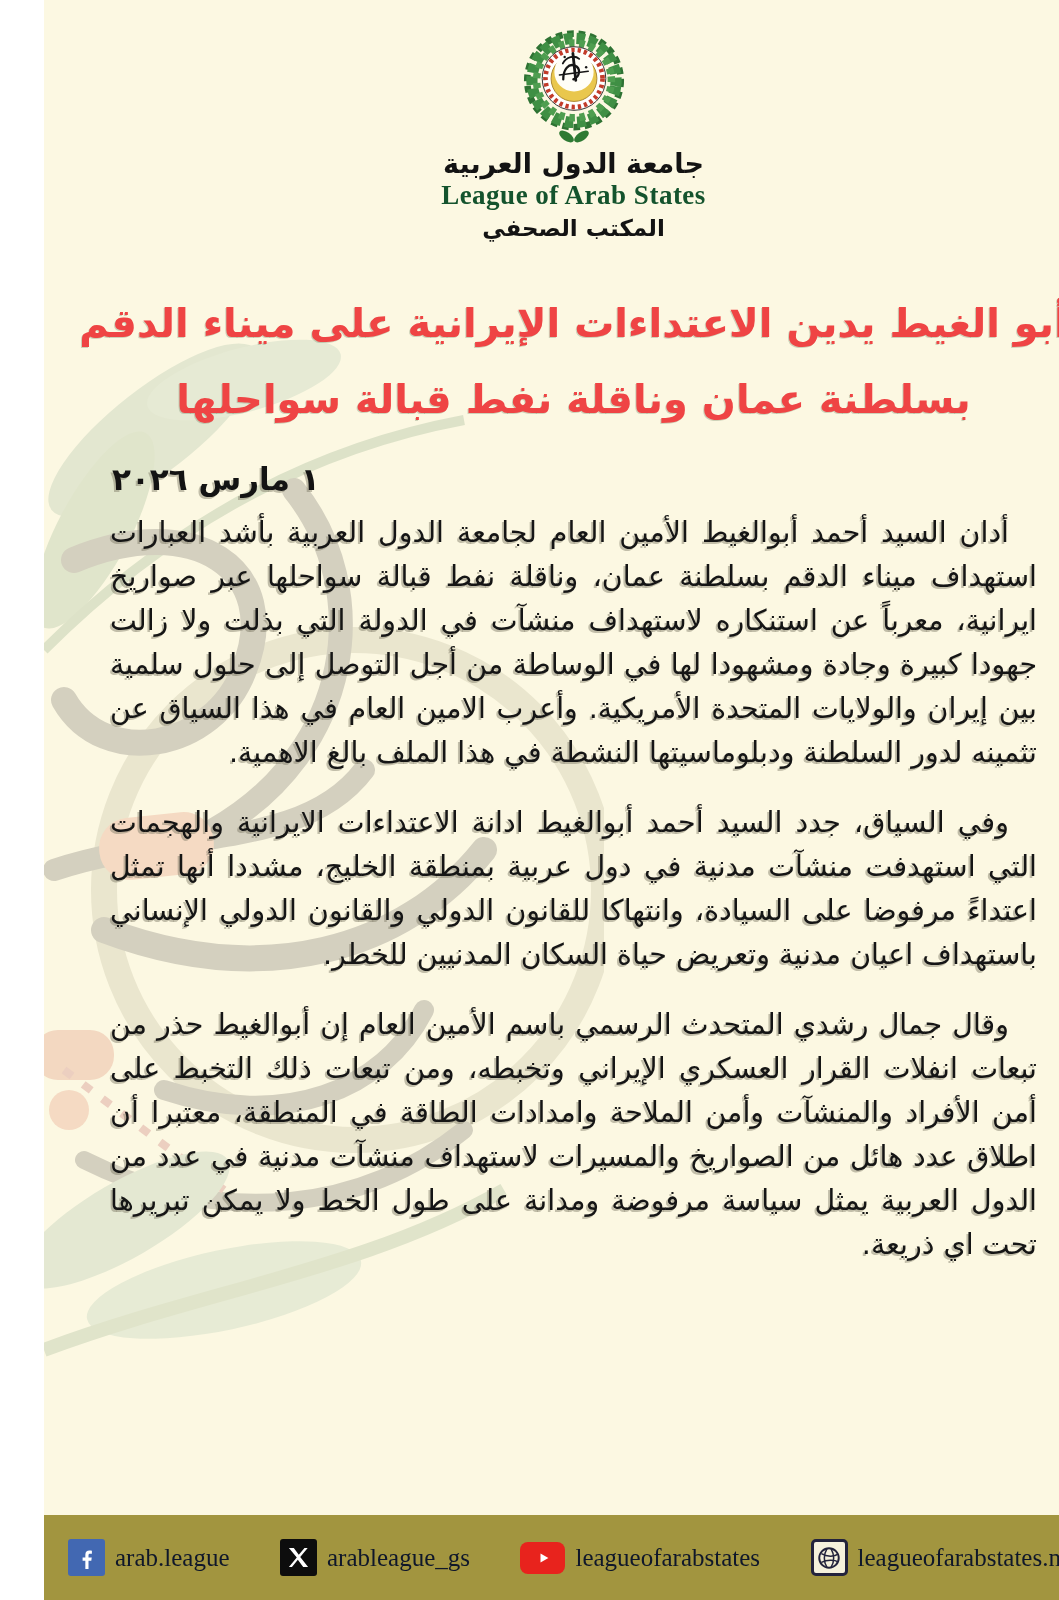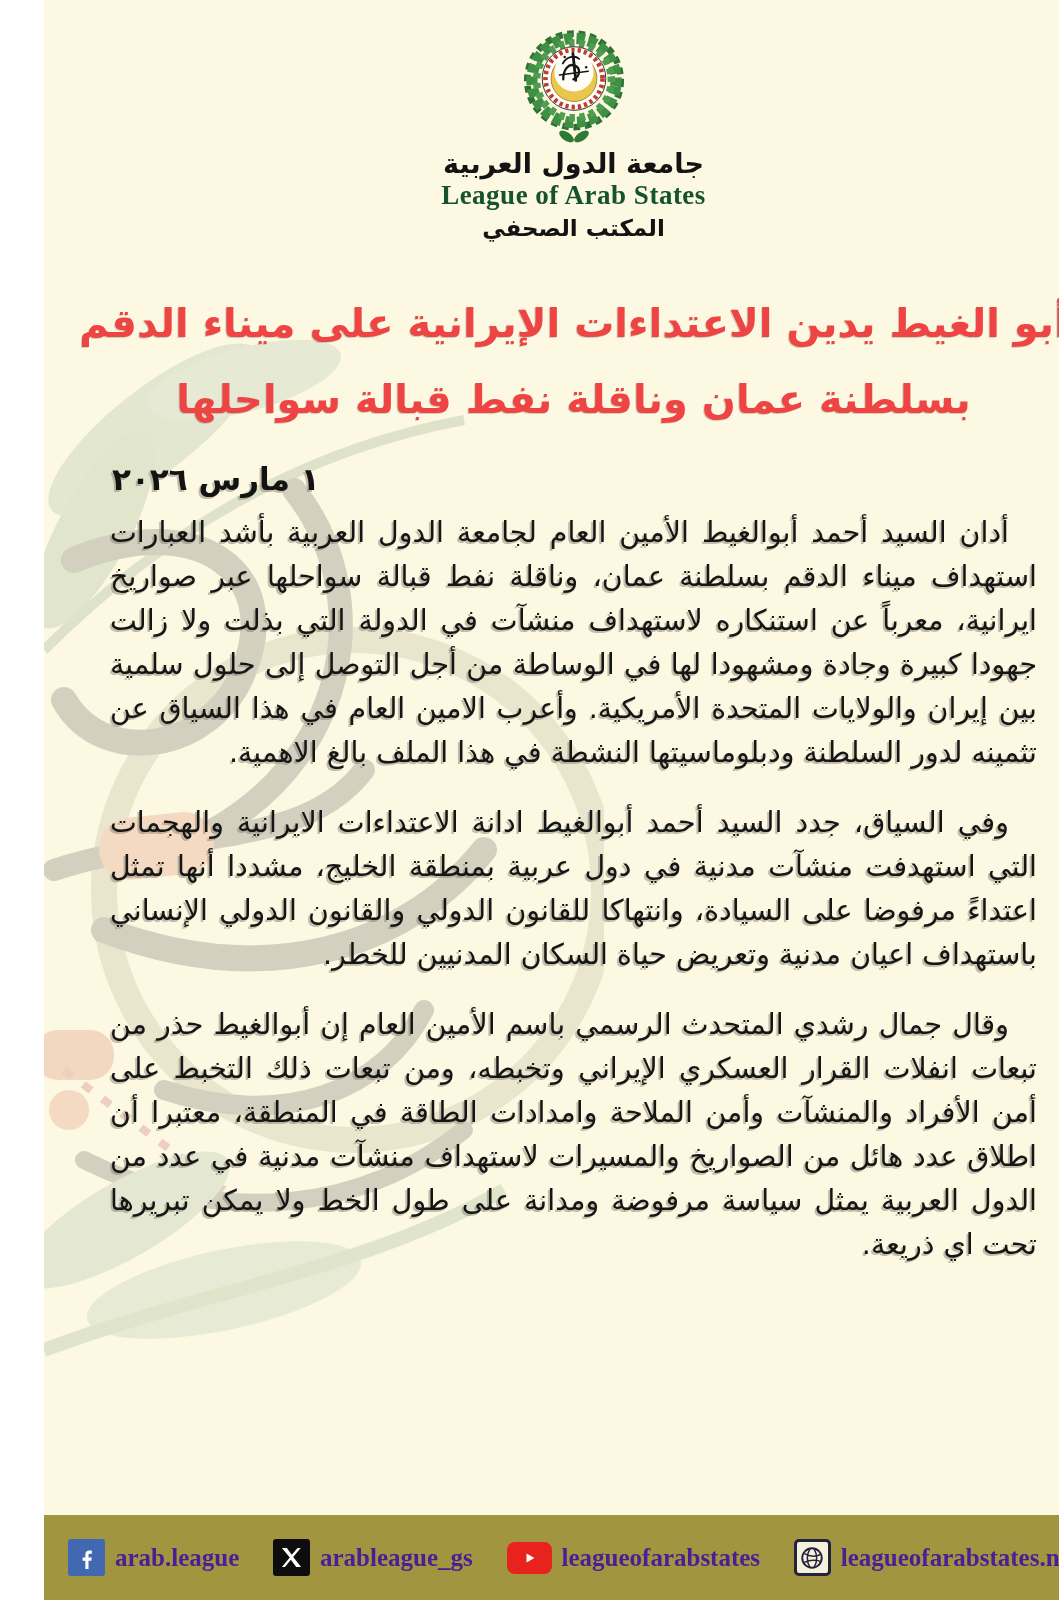--- a/index.html
+++ b/index.html
@@ -47,22 +47,22 @@
   .body-text p{margin:0 0 26px 0;text-indent:28px;}
   .footer{
     position:absolute;left:0;bottom:0;z-index:2;
     width:100%;height:85px;box-sizing:border-box;
     background:#a2953f;
     display:flex;align-items:center;justify-content:space-between;
     padding:0 24px;
   }
   .social-item{display:flex;align-items:center;gap:10px;cursor:pointer;}
   .social-label{
-    font-family:"Liberation Serif",serif;font-weight:bold;
-    font-size:25px;color:#4c1d95;white-space:nowrap;
+    font-family:"Liberation Serif",serif;font-weight:normal;
+    font-size:25px;color:#0f172a;white-space:nowrap;
   }
   .icon-box{display:flex;align-items:center;justify-content:center;flex:none;}
   .fb-box{width:37px;height:37px;background:#4268b2;border-radius:3px;}
   .x-box{width:37px;height:37px;background:#0d0d0d;border-radius:3px;}
   .yt-box{width:45px;height:32px;background:#e8231d;border-radius:8px;}
   .web-box{width:37px;height:37px;background:#f5f1dd;border:3px solid #23233c;
     border-radius:5px;box-sizing:border-box;}
 </style>
 </head>
 <body>

